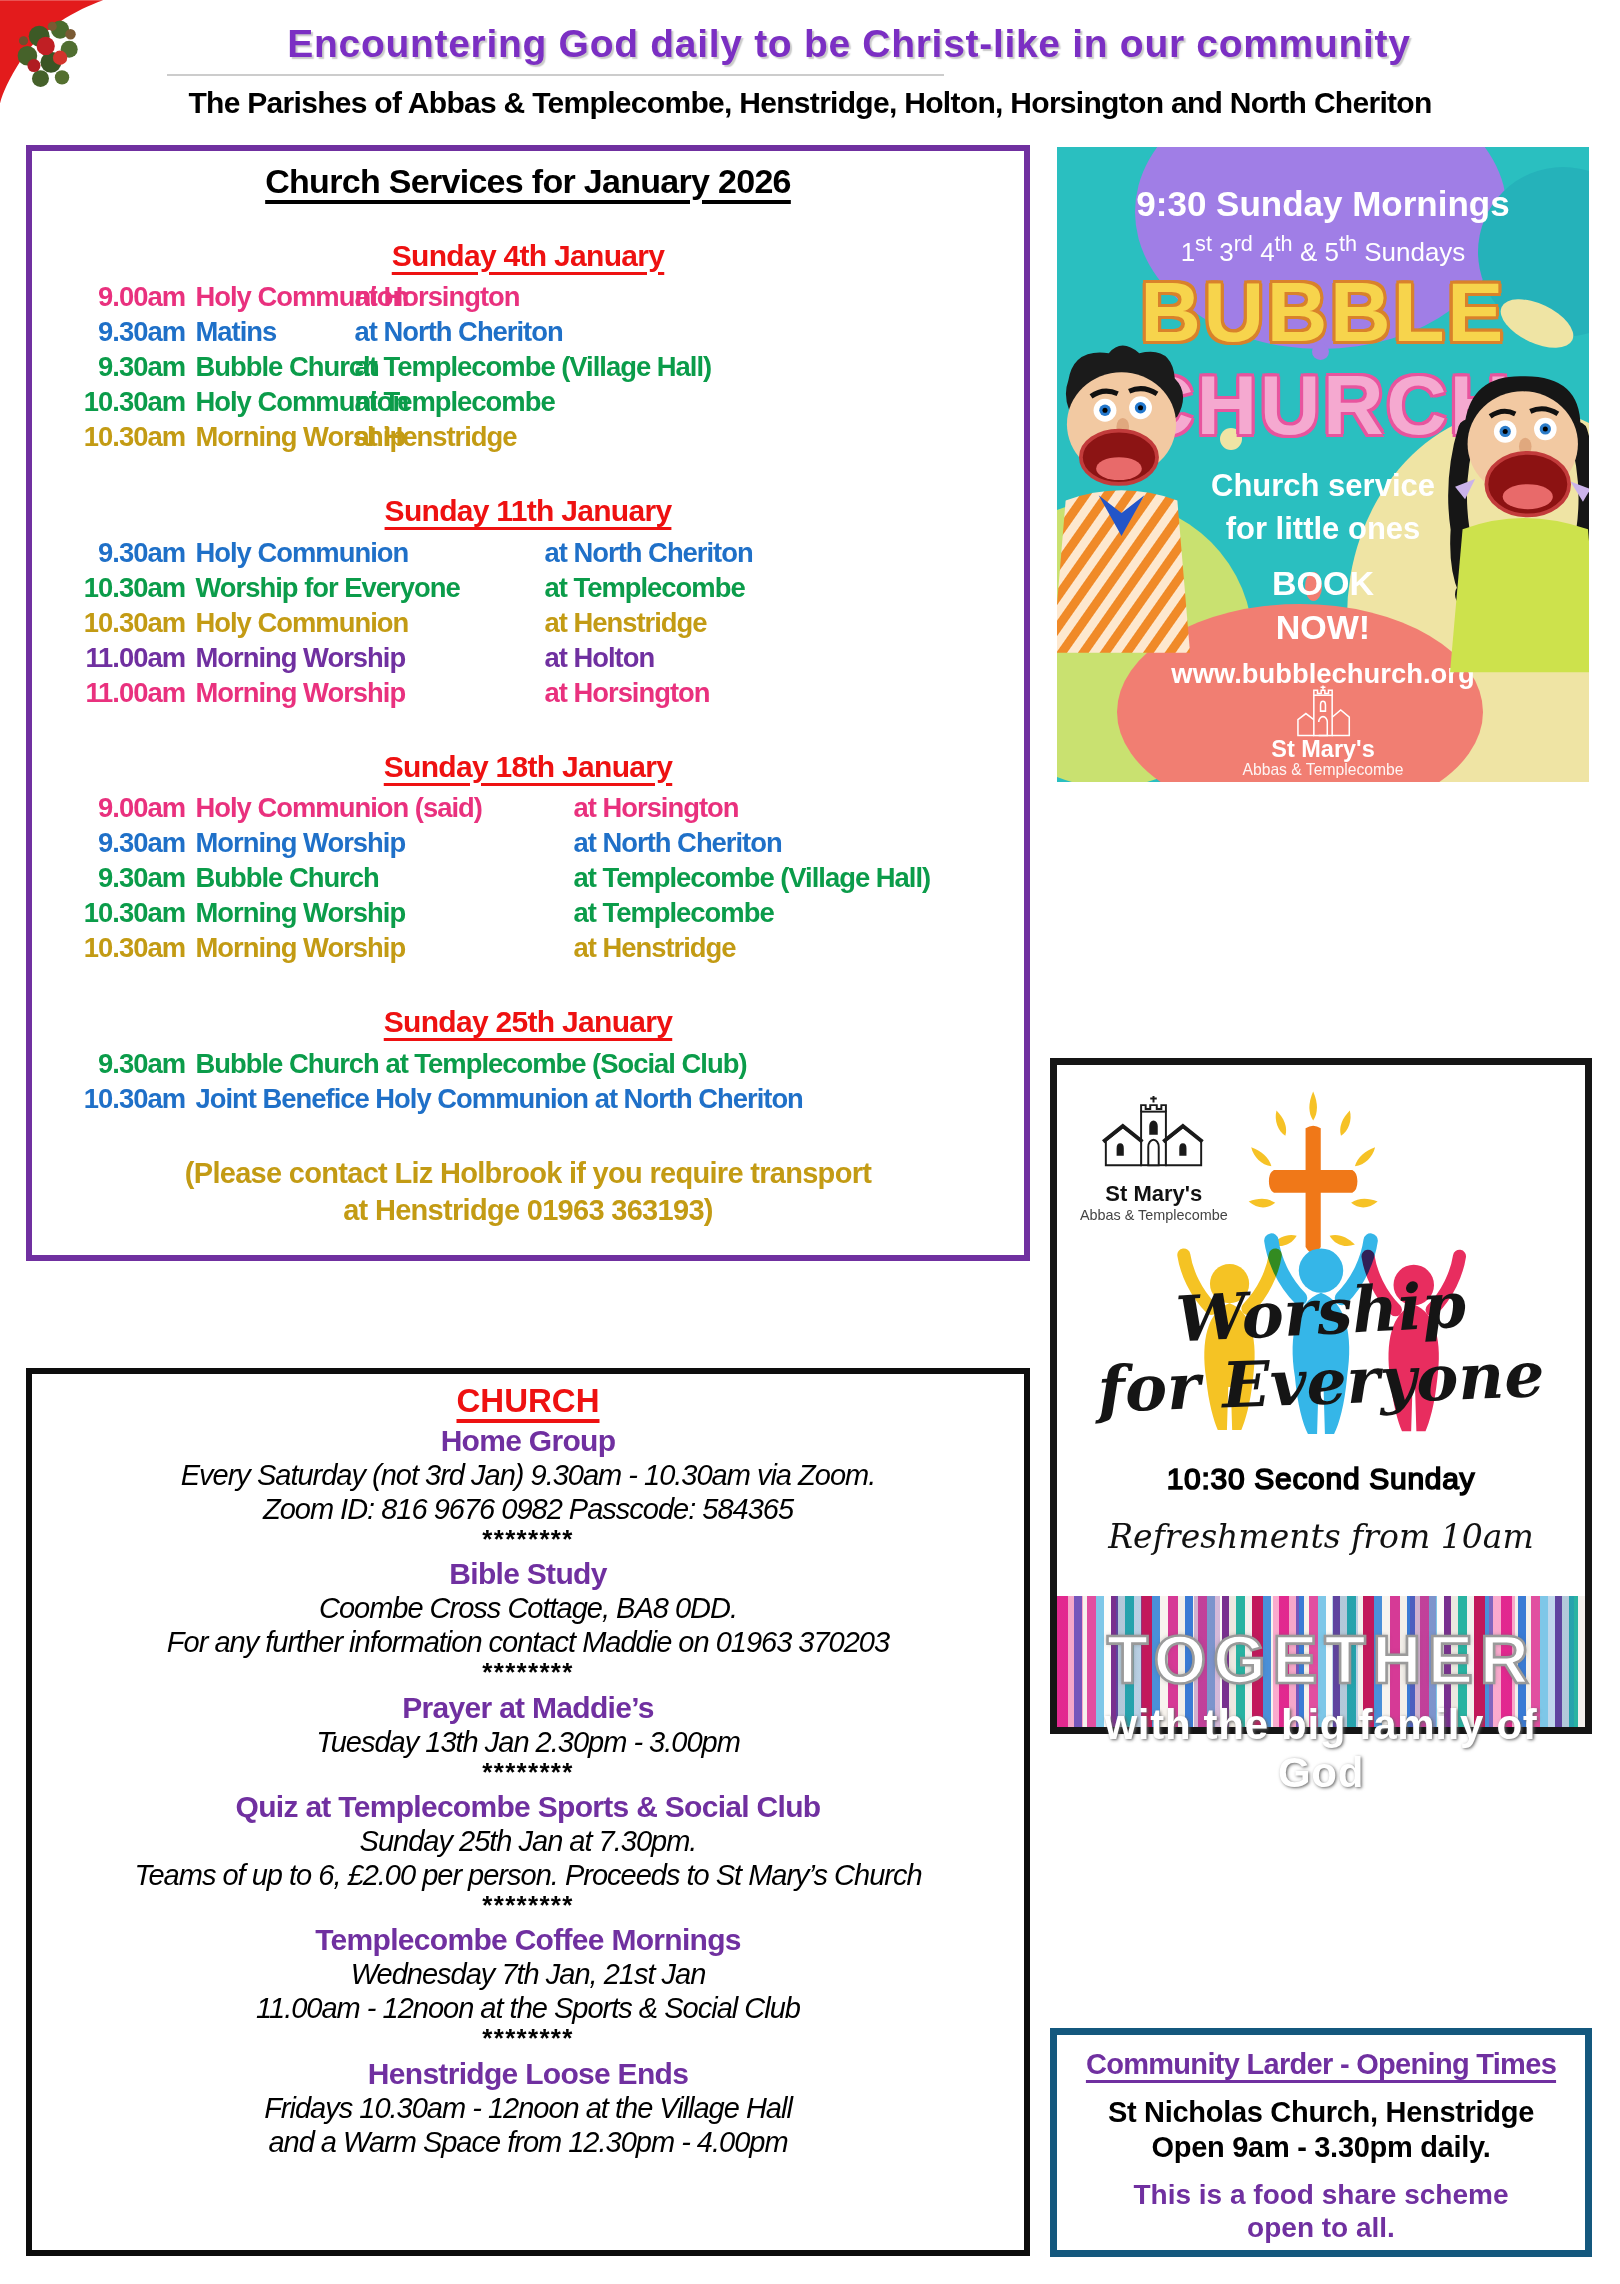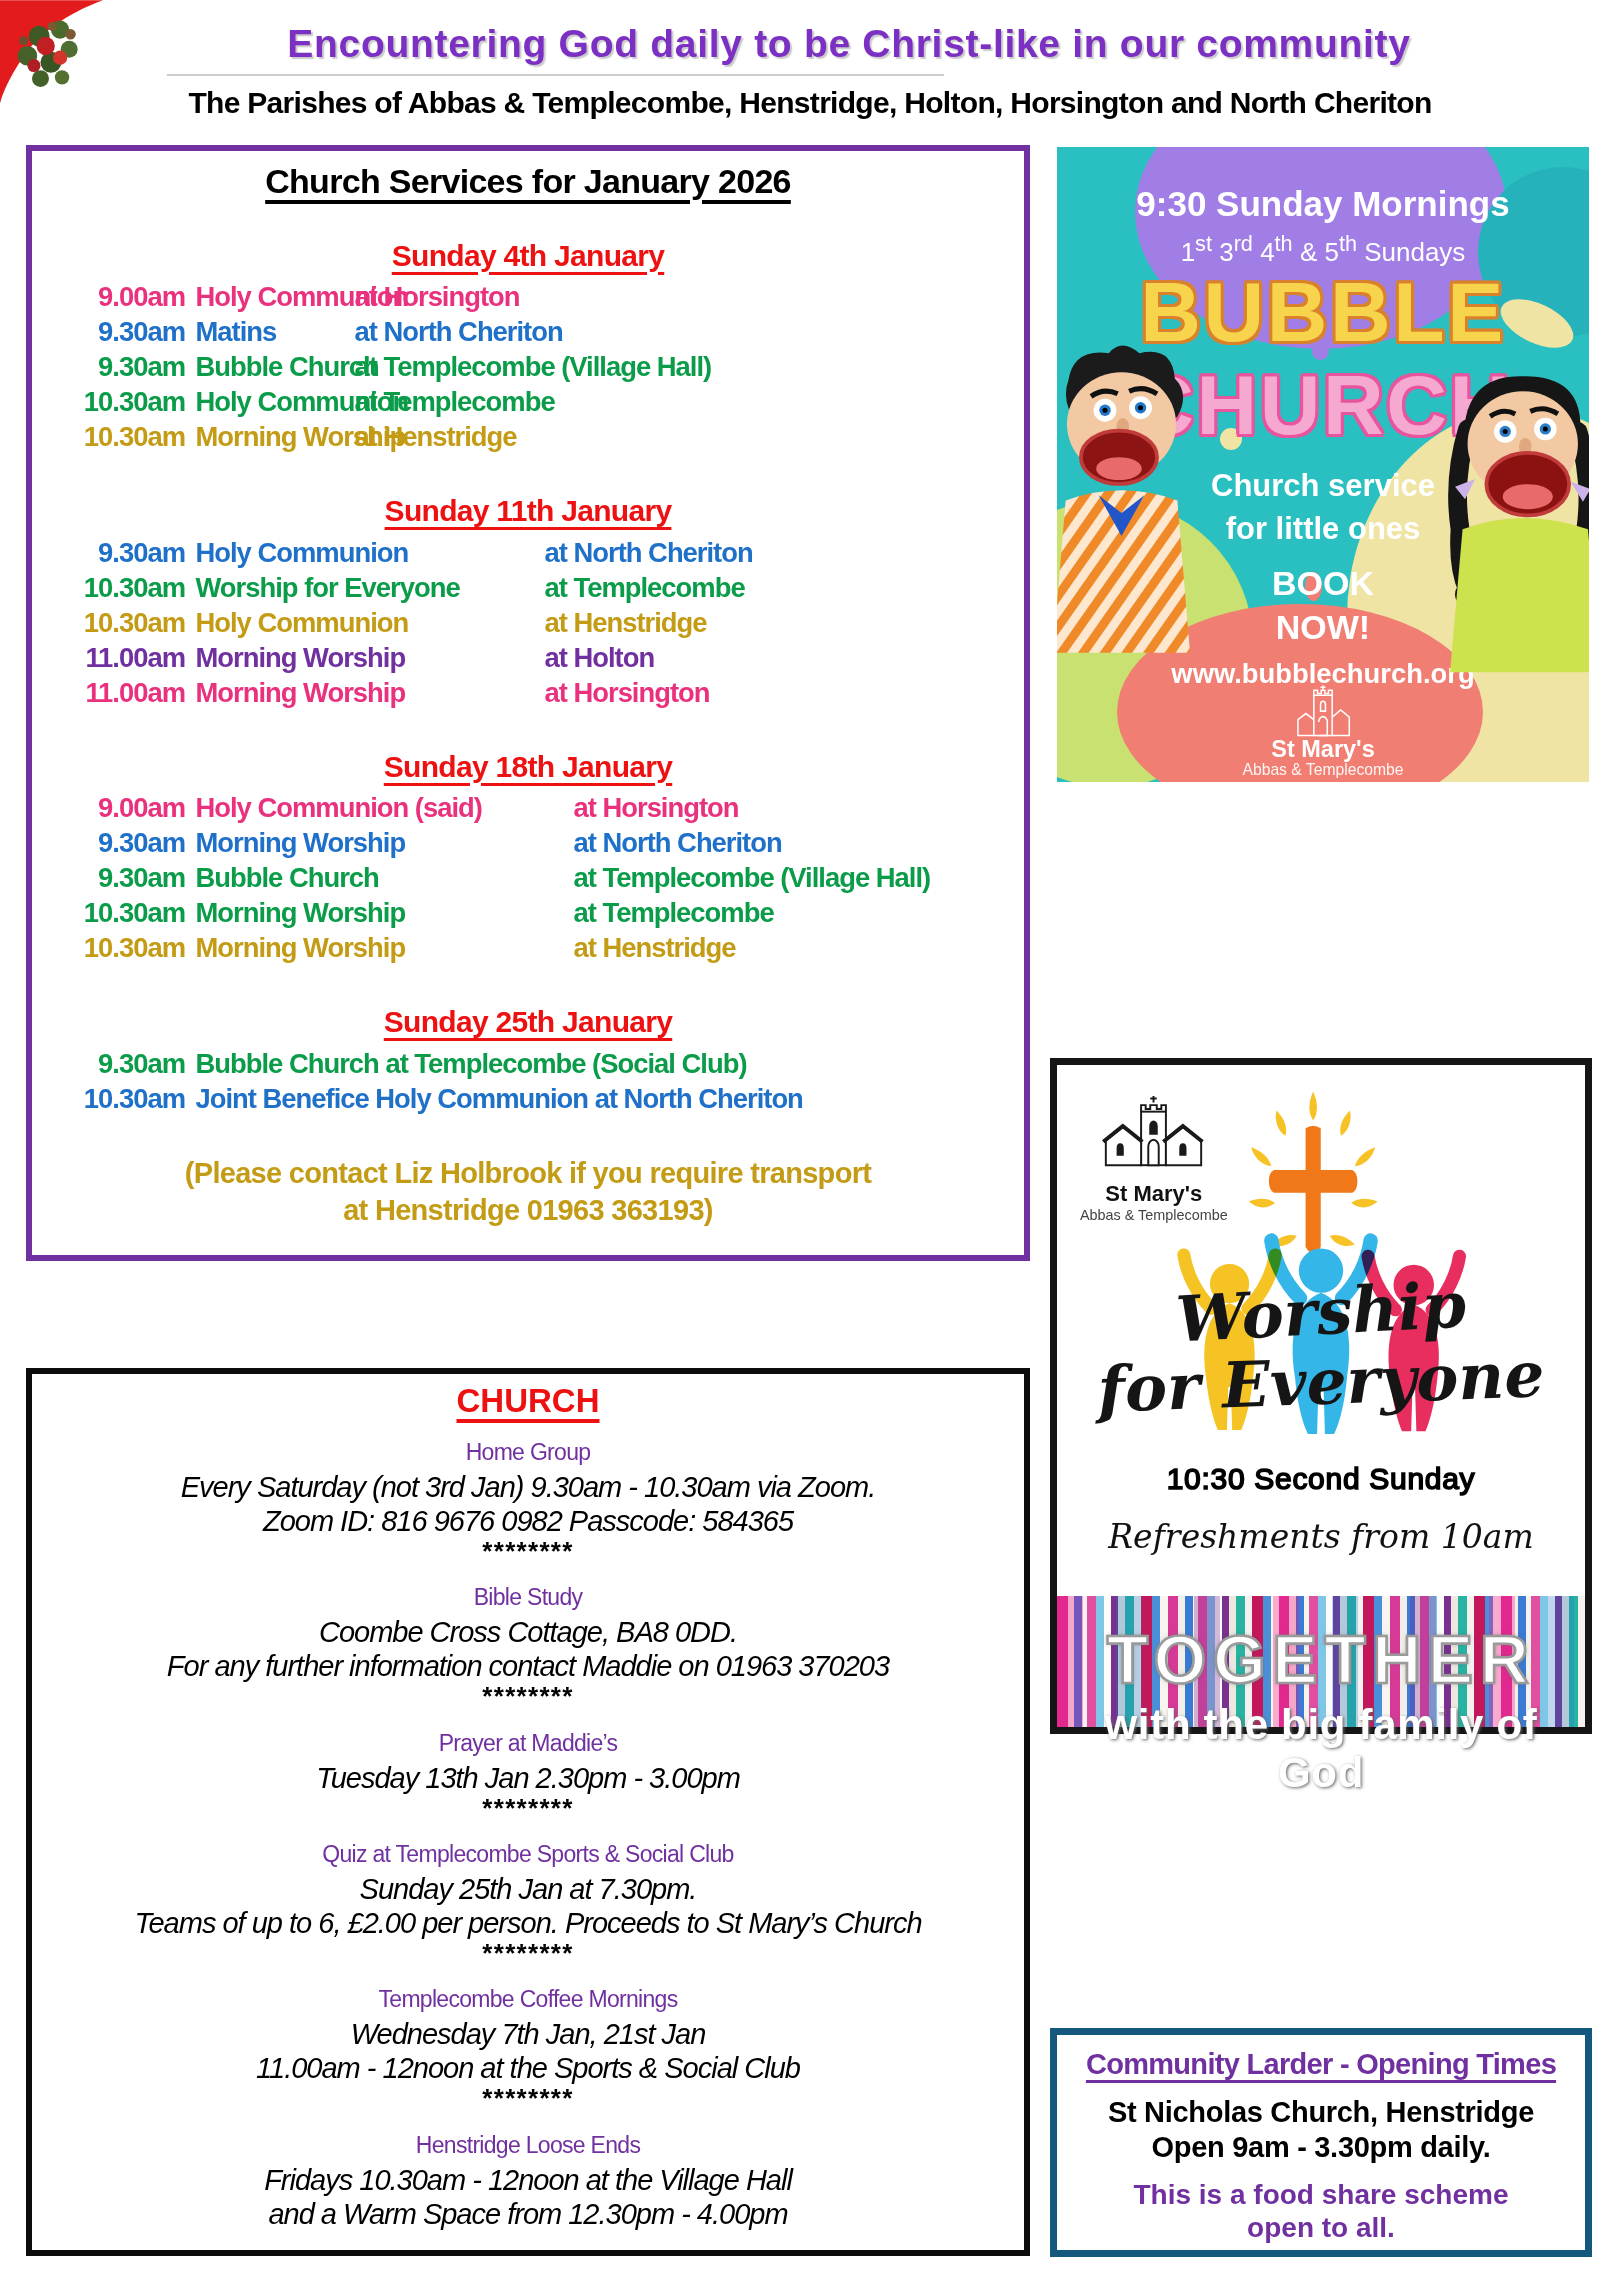--- a/index.html
+++ b/index.html
@@ -31,21 +31,21 @@
   .svc-name.w1{width:349px;}
   .svc-name.w2{width:378px;}
   .svc-name.w3{width:auto;}
   .transport{margin-top:39px;font-size:29px;font-weight:bold;line-height:37px;letter-spacing:-0.7px;}
 
   
   .notices-box{position:absolute;left:26px;top:1368px;width:1004px;height:888px;
                border:6.5px solid #0d0d0d;box-sizing:border-box;background:#fff;text-align:center;}
   .notices-title{margin-top:7.8px;font-size:33px;font-weight:bold;letter-spacing:0;
                  text-decoration:underline;text-decoration-thickness:3.9px;text-underline-offset:6.5px;}
-  .notice-title{margin-top:15px;font-size:23px;font-weight:normal;line-height:35px;letter-spacing:-0.7px;}
+  .notice-title{margin-top:3px;font-size:30px;font-weight:bold;line-height:35px;letter-spacing:-0.7px;}
   .notice-line{font-size:29px;font-style:italic;line-height:34px;letter-spacing:-1px;color:#000;}
   .notice-sep{font-size:26px;font-weight:bold;line-height:27.4px;color:#000;letter-spacing:1.3px;}
 
   
   .bubble-ad{position:absolute;left:1057px;top:147px;width:532px;height:635px;
              background:#2ABFC0;overflow:hidden;}
   .blob{position:absolute;border-radius:50%;}
   .bubble-text{position:absolute;left:0;right:0;text-align:center;color:#fff;z-index:5;}
   .bub-word{font-weight:bold;font-size:84px;line-height:85px;letter-spacing:2.6px;z-index:4;}
   .outline-or{color:#F7D44C;text-shadow:3.3px 0 0 #D9822B,-3.3px 0 0 #D9822B,0 3.3px 0 #D9822B,0 -3.3px 0 #D9822B,

